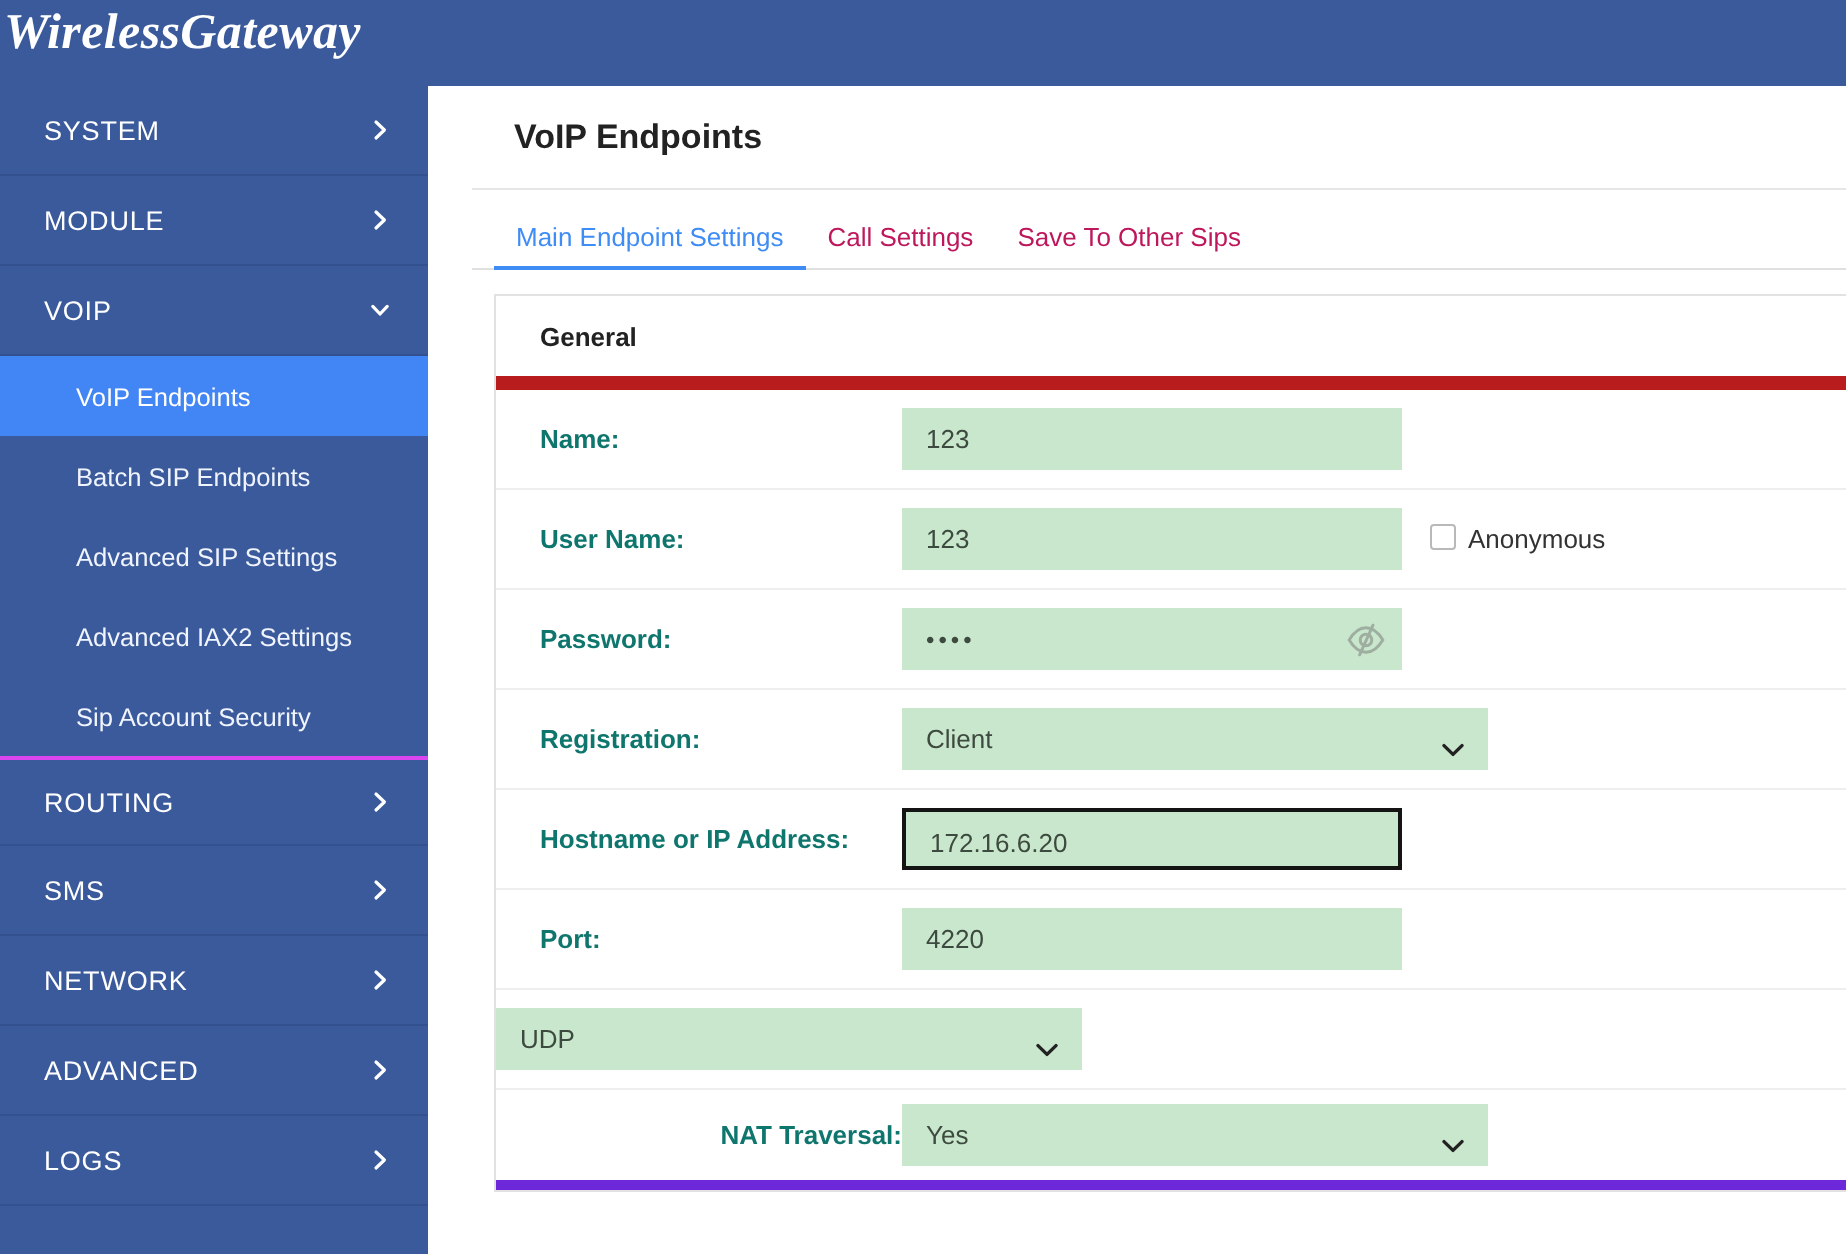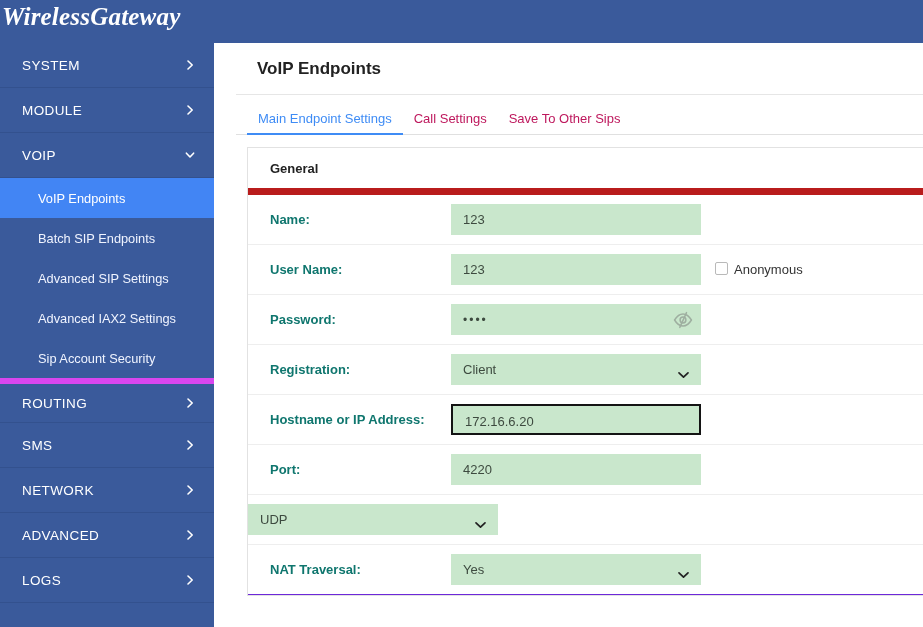--- a/index.html
+++ b/index.html
@@ -167,21 +167,21 @@
     border-bottom: 7px solid #b91c1c;
   }
   .row {
     height: 50px;
     display: flex;
     align-items: center;
     border-bottom: 1px solid #eeeeee;
     box-sizing: border-box;
     position: relative;
   }
-  .row:last-child { border-bottom: 1px solid #6d28d9; }
+  .row:last-child { border-bottom: 5px solid #6d28d9; text-align: right; }
   .row-label {
     width: 203px;
     flex: 0 0 203px;
     padding-left: 22px;
     box-sizing: border-box;
     font-size: 13px;
     font-weight: bold;
     color: #0f766e;
     white-space: nowrap;
   }
@@ -201,21 +201,21 @@
     font-family: "Liberation Sans", sans-serif;
     font-size: 13px;
     color: #3d4a3f;
     display: block;
     line-height: 31px;
   }
   .field.focused {
     border: 2px solid #141414;
   }
   .select {
-    width: 250px;
+    width: 293px;
     height: 31px;
     background: #c9e7cc;
     border: none;
     box-sizing: border-box;
     padding-left: 12px;
     font-size: 13px;
     color: #3d4a3f;
     display: flex;
     align-items: center;
     position: relative;
@@ -313,21 +313,21 @@
     <div class="nav-sub">
       <span>Advanced SIP Settings</span>
     </div>
     <div class="nav-sub">
       <span>Advanced IAX2 Settings</span>
     </div>
     <div class="nav-sub">
       <span>Sip Account Security</span>
     </div>
 
-    <div class="nav-top" style="border-top:6px solid #d946ef;gap:43px;">
+    <div class="nav-top" style="border-top:2px solid #d946ef;gap:43px;">
       <span class="nav-label">ROUTING</span>
       <span class="chev">
         <svg width="12" height="12" viewBox="0 0 12 12">
             <path d="M4 2 L8.2 6 L4 10" fill="none" stroke="#ffffff" stroke-width="1.6" stroke-linecap="round" stroke-linejoin="round"></path>
           </svg>
       </span>
     </div>
     <div class="nav-top">
       <span class="nav-label">SMS</span>
       <span class="chev">

